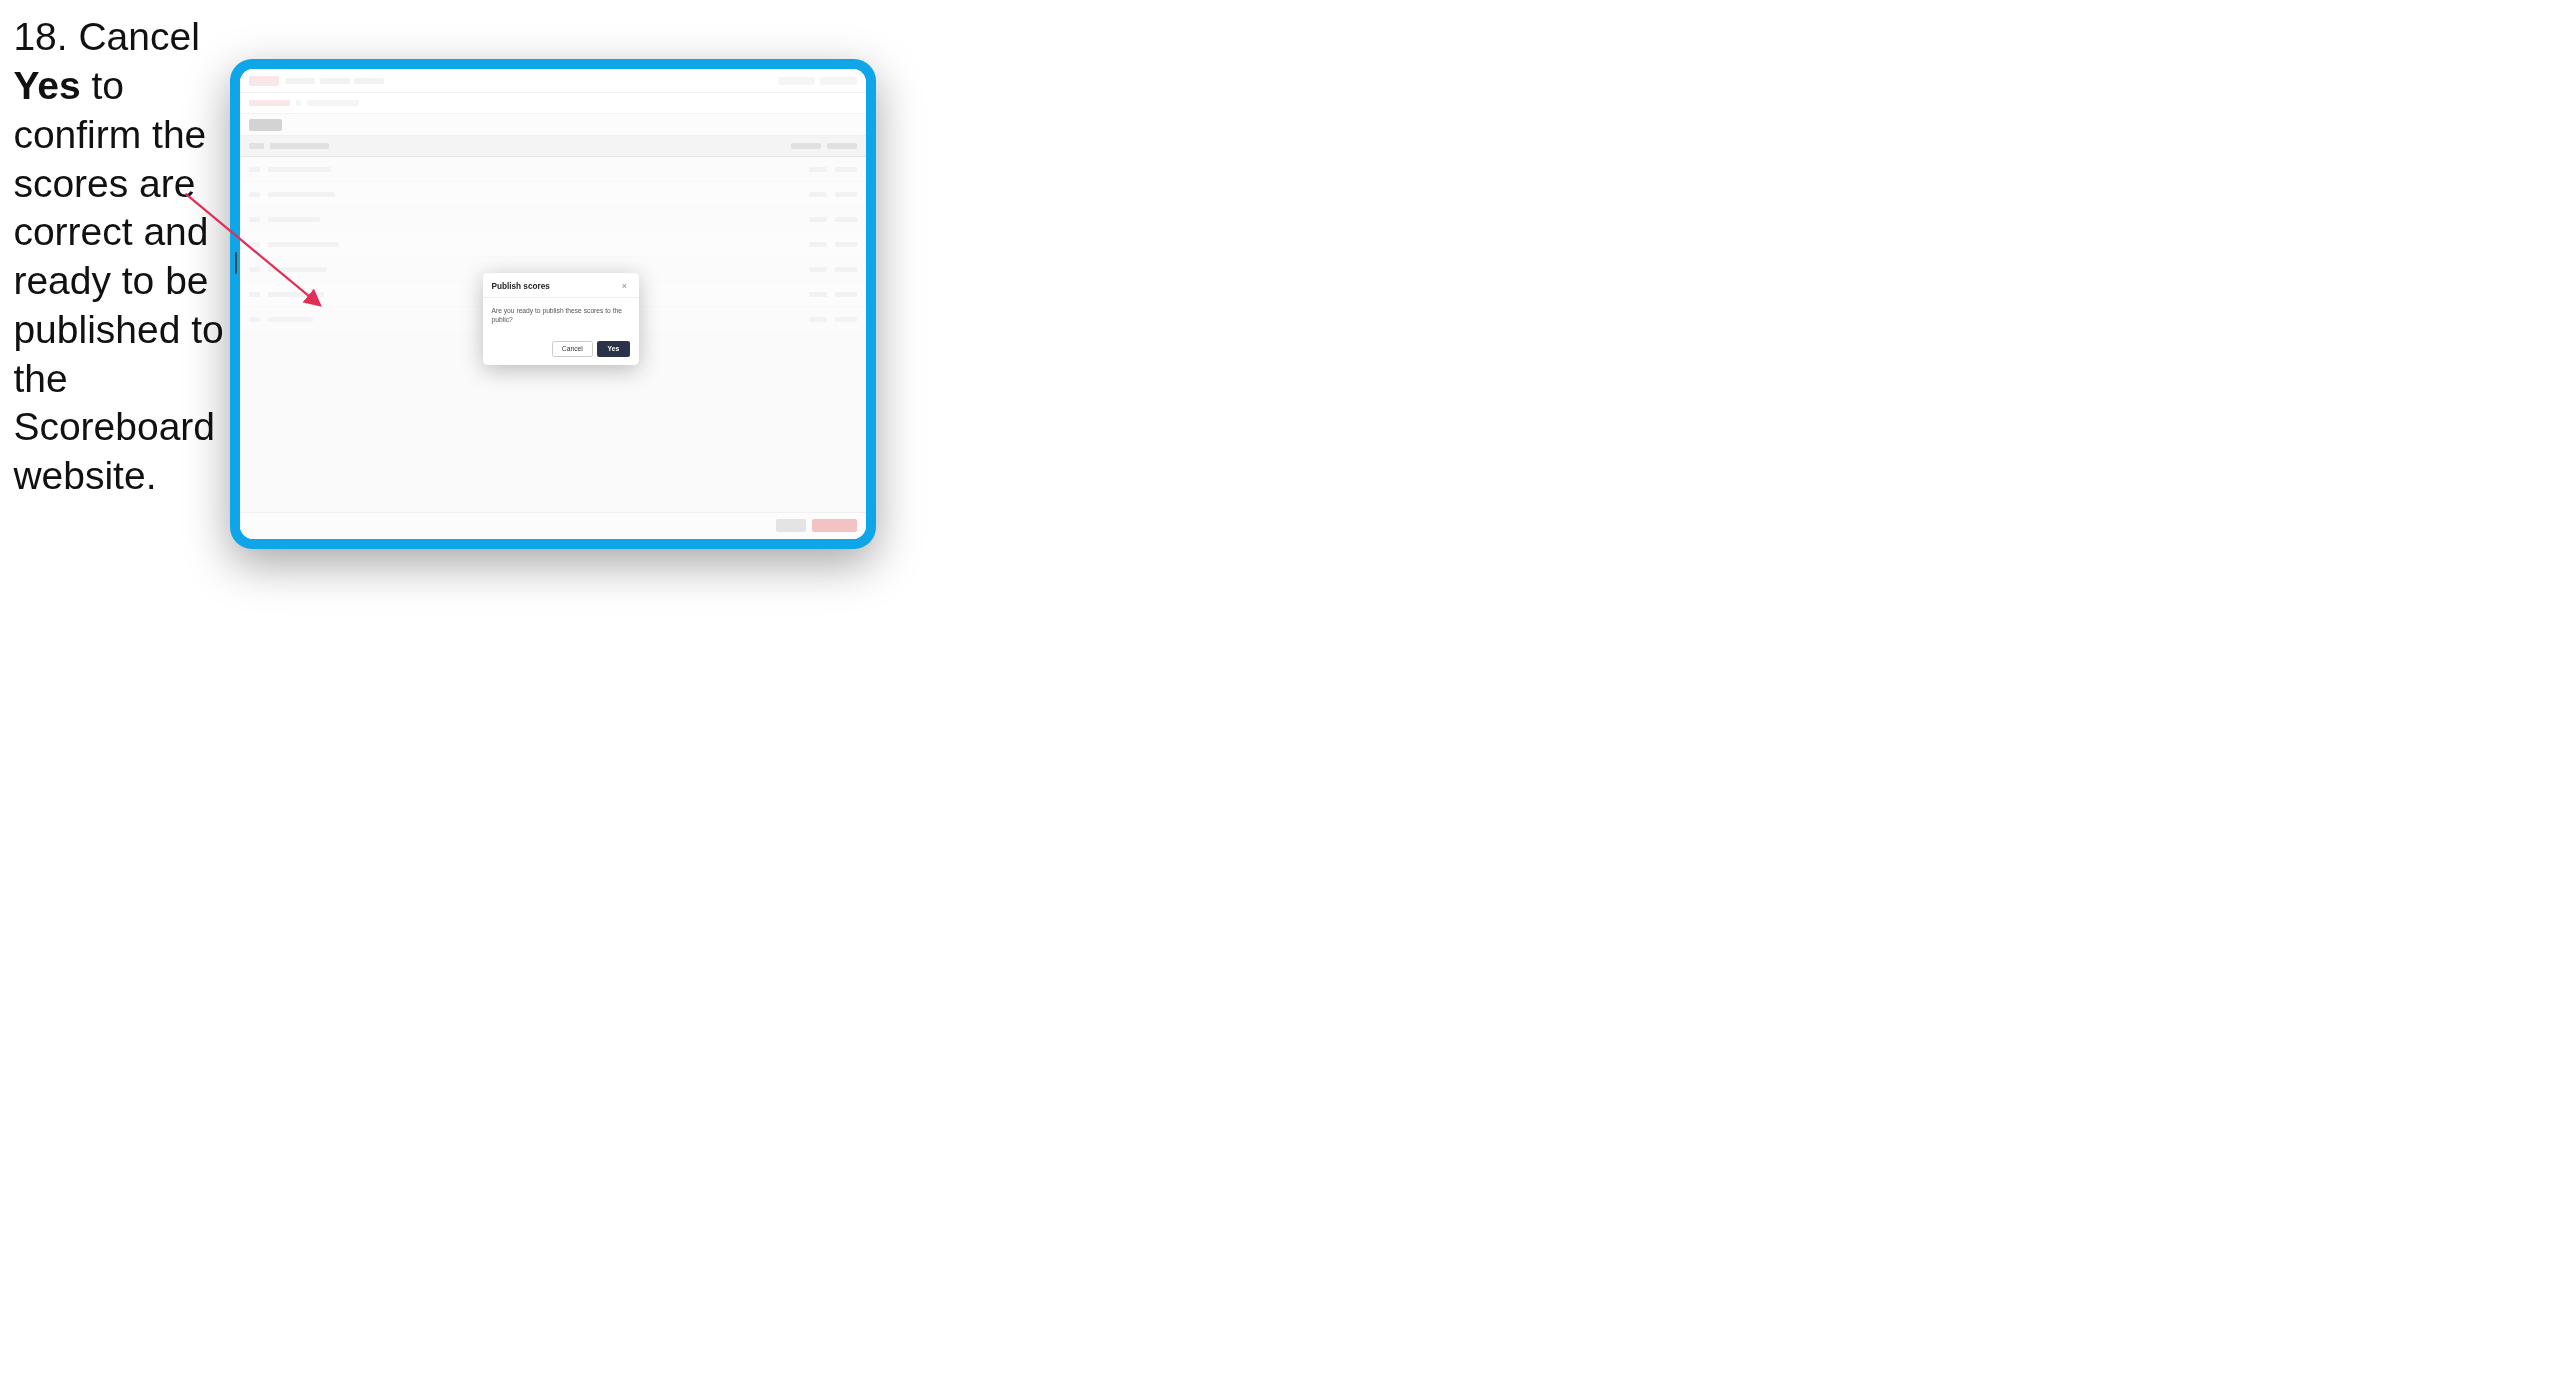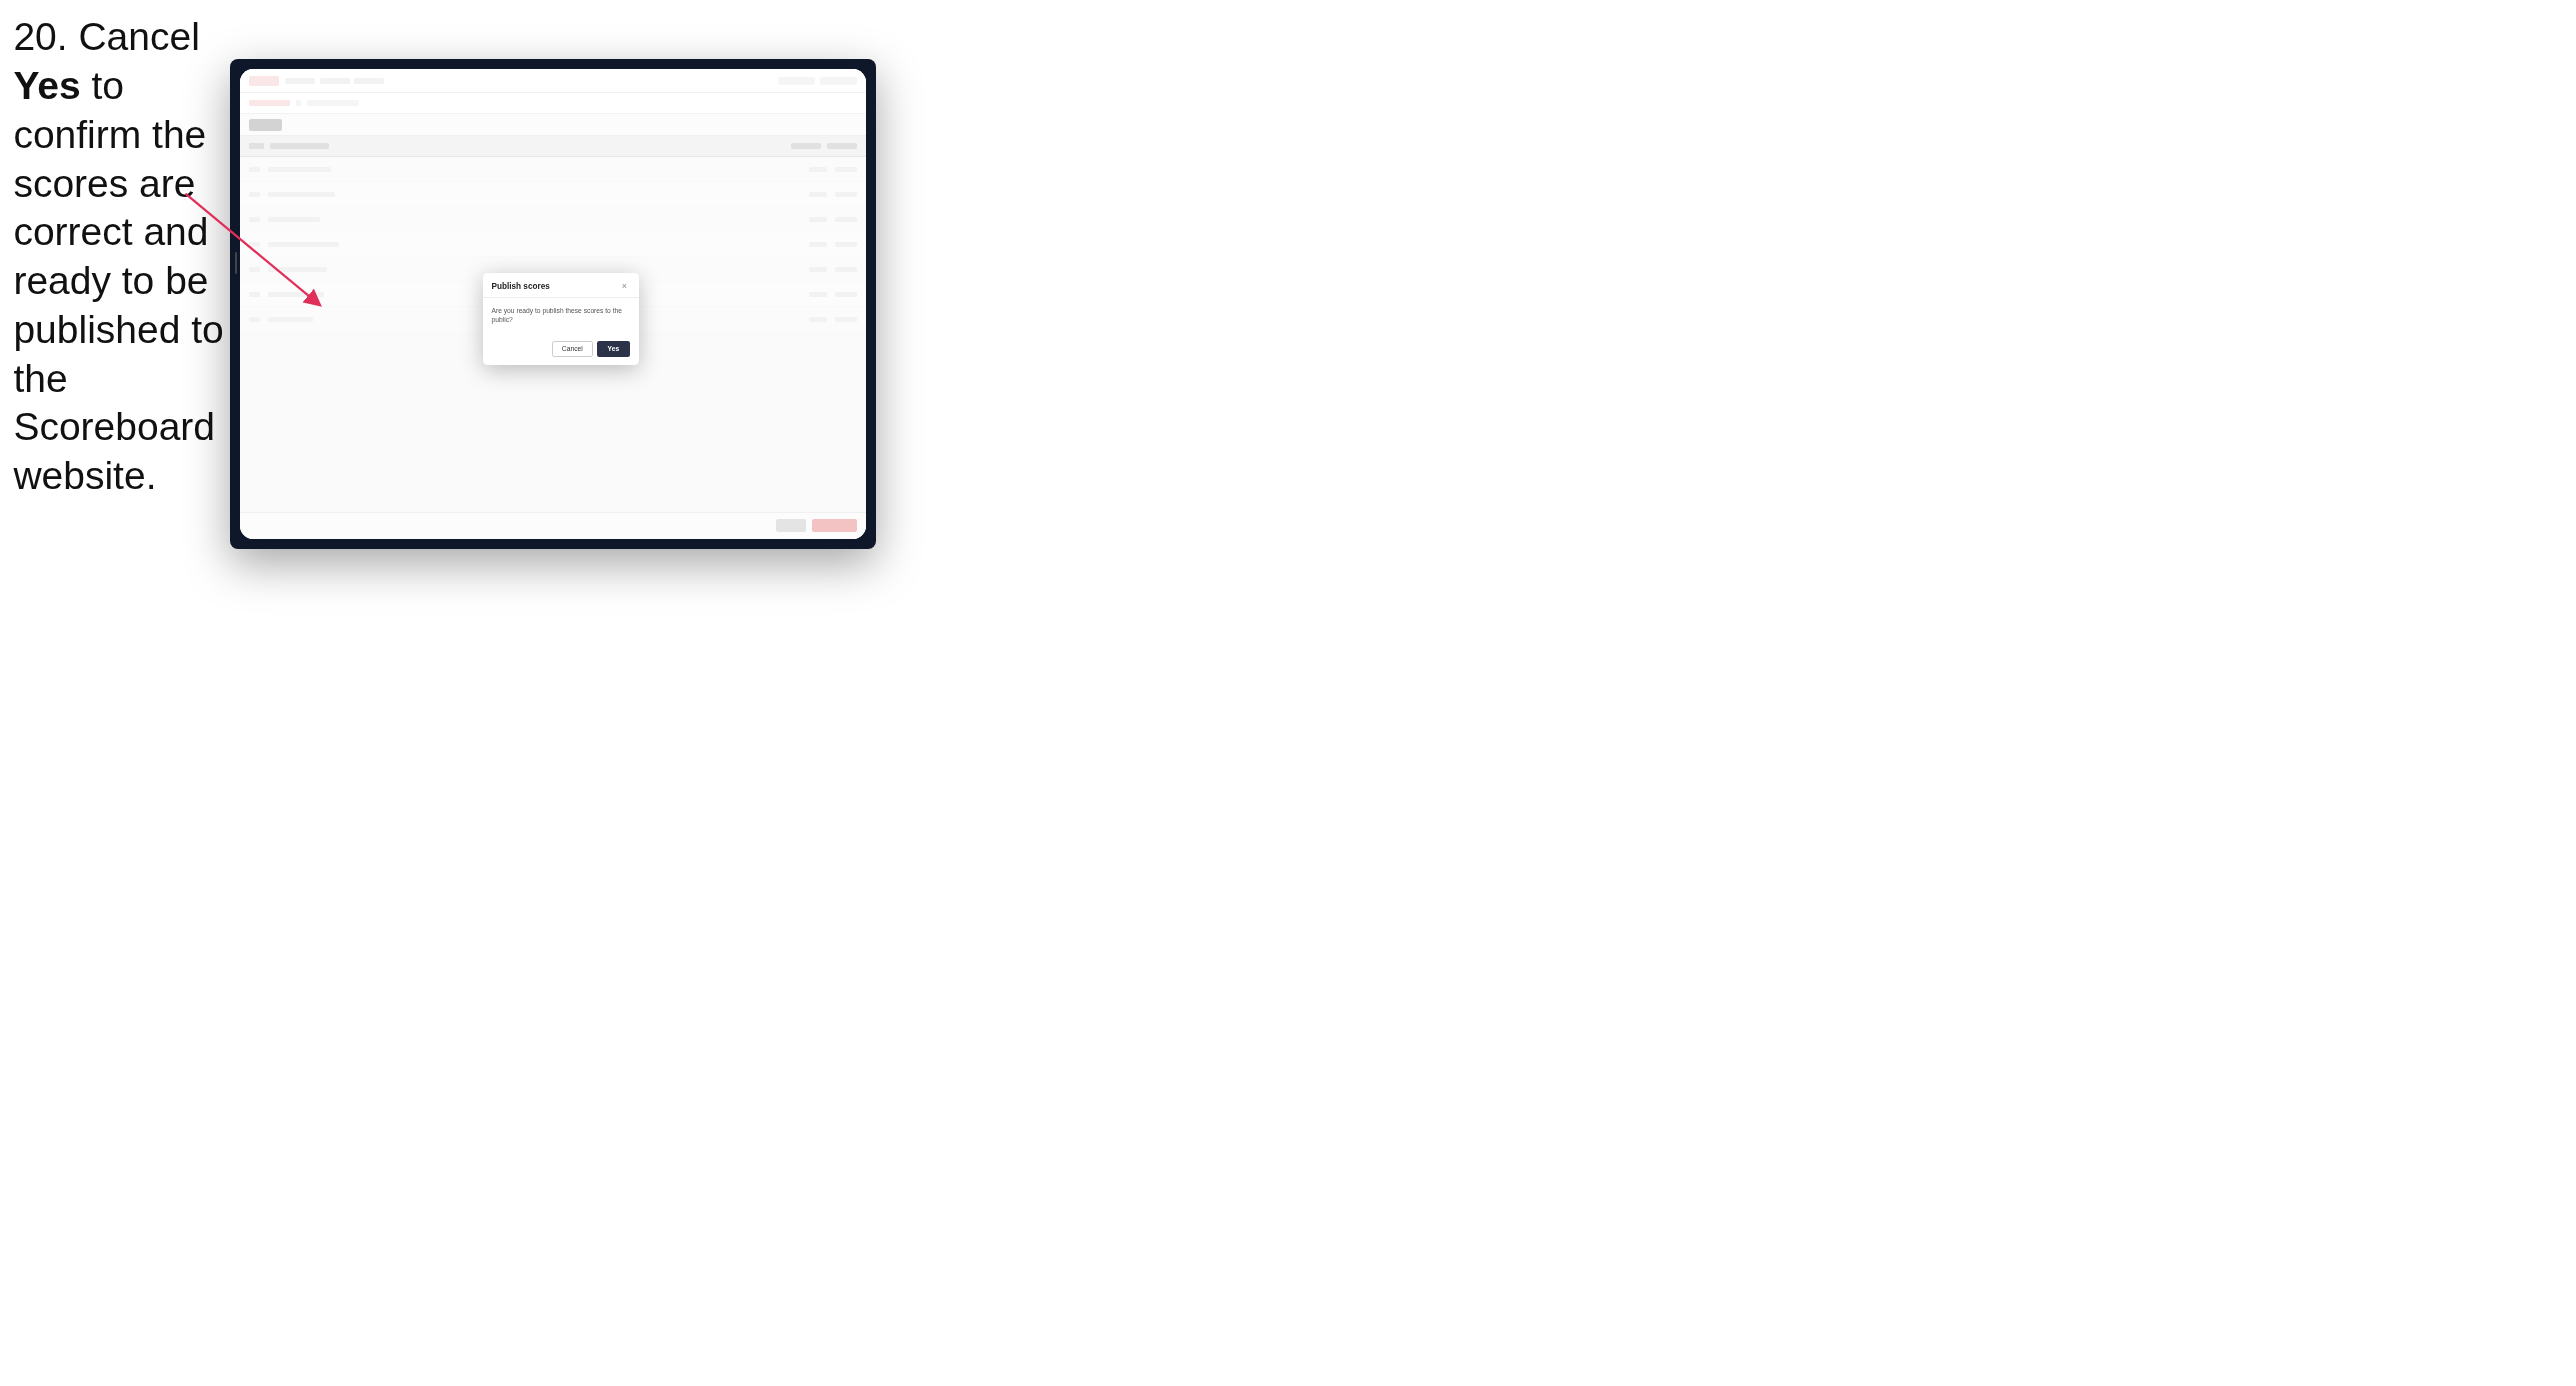--- a/index.html
+++ b/index.html
@@ -33,22 +33,22 @@
       position: absolute;
       left: 230px;
       top: 59px;
       width: 646px;
       height: 490px;
     }
 
     .tablet-outer {
       position: absolute;
       inset: 0;
-      background: #0f172a;
-      border-radius: 8px;
+      background: #0ea5e9;
+      border-radius: 22px;
       box-shadow: 0 15px 45px rgba(0,0,0,0.35);
     }
 
     .tablet-screen {
       position: absolute;
       top: 10.4px;
       left: 10.4px;
       right: 10.4px;
       bottom: 10.4px;
       background: #f0f0f0;
@@ -351,21 +351,21 @@
       width: 2.2px;
       height: 22px;
       background: #444;
       border-radius: 1.5px;
     }
   </style>
 </head>
 <body>
 
 <div class="instruction-text">
-  <span>20.</span><span> Cancel </span><strong>Yes</strong><span> to confirm the scores are correct and ready to be published to the Scoreboard website.</span>
+  <span>18.</span><span> Cancel </span><strong>Yes</strong><span> to confirm the scores are correct and ready to be published to the Scoreboard website.</span>
 </div>
 
 <svg class="arrow-svg" width="163" height="134" viewBox="0 0 220 180">
   <defs>
     <marker id="arrowhead" markerWidth="8" markerHeight="8" refX="4" refY="4" orient="auto">
       <path d="M0,0 L8,4 L0,8 Z" fill="#e0305a"></path>
     </marker>
   </defs>
   <line x1="10" y1="10" x2="185" y2="155" stroke="#e0305a" stroke-width="3" marker-end="url(#arrowhead)"></line>
 </svg>

